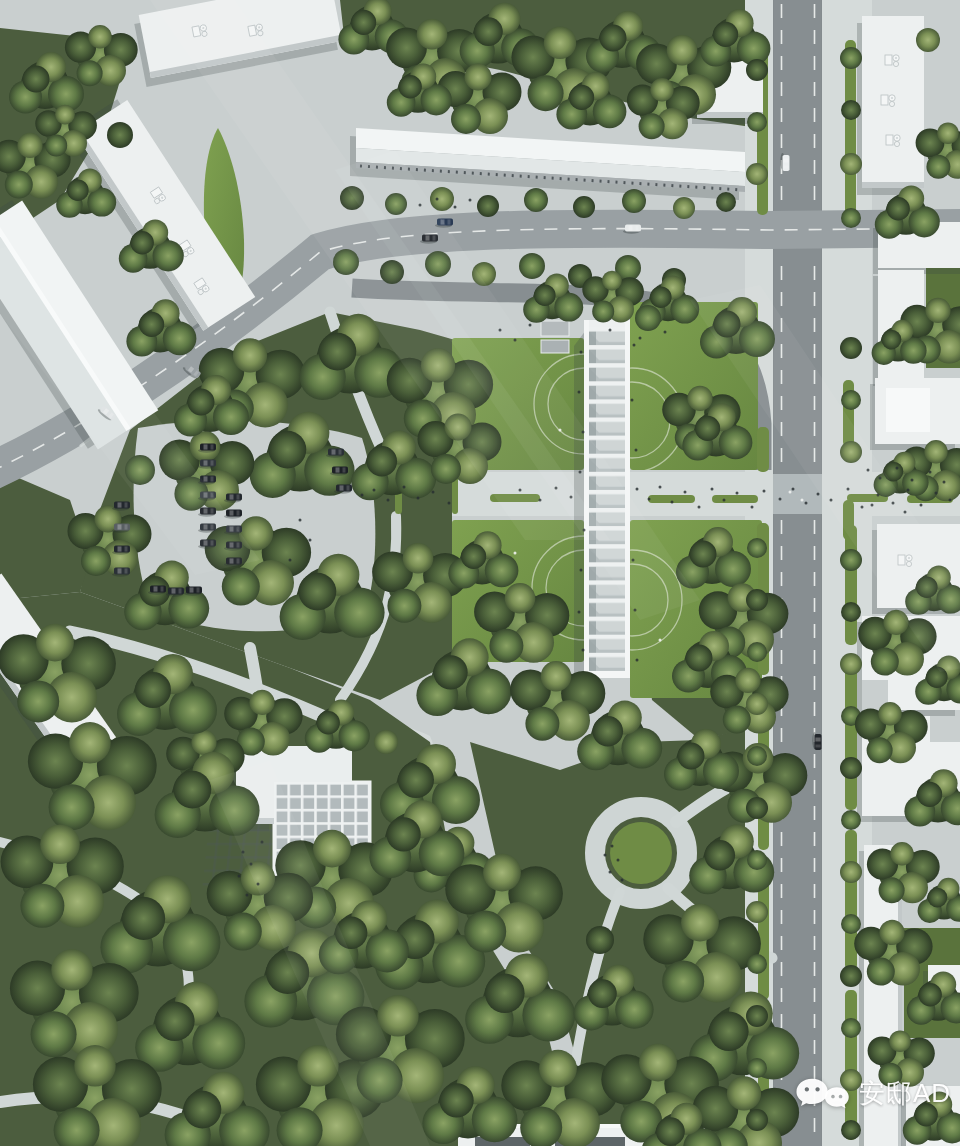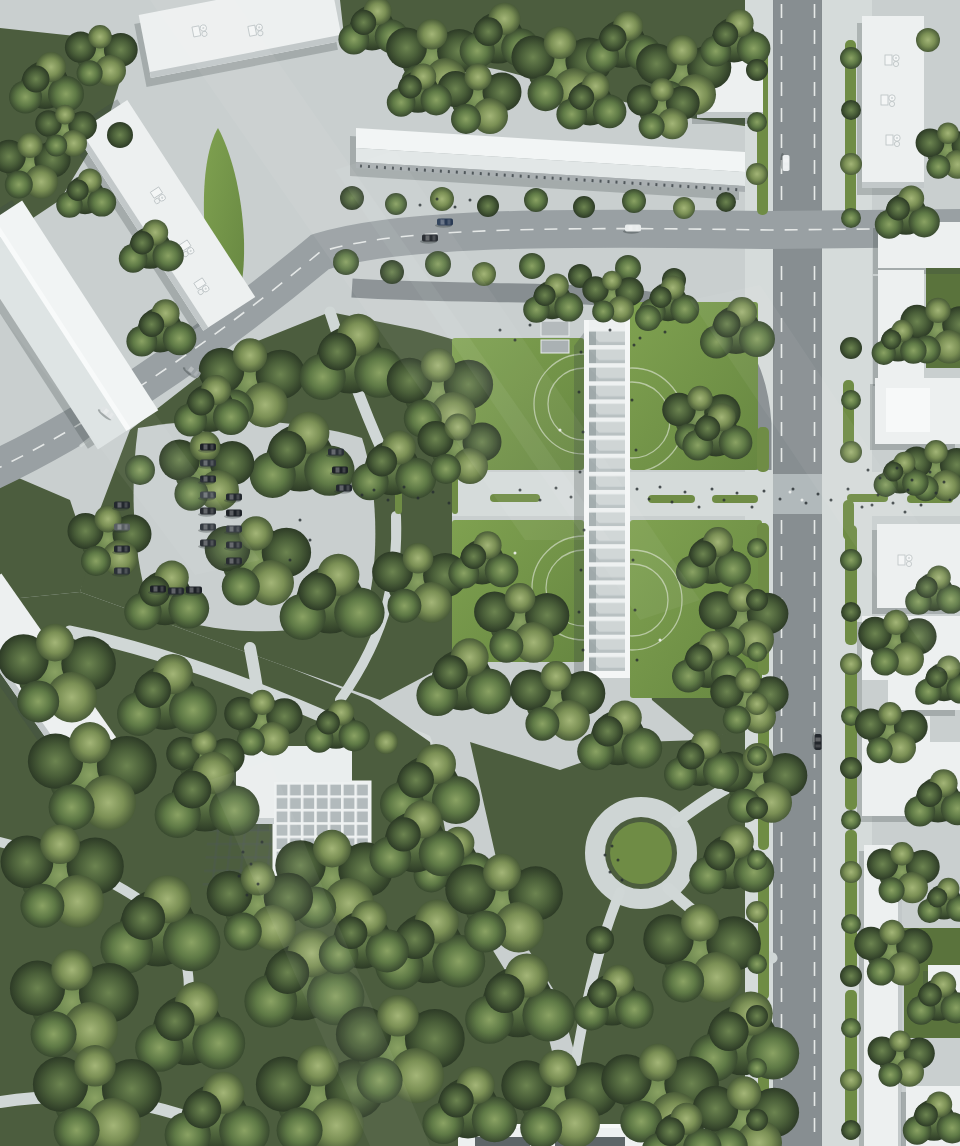--- a/index.html
+++ b/index.html
@@ -604,13 +604,22 @@
 
 <g fill="#ffffff">
   <polygon points="150,0 235,0 610,540 525,540" opacity=".06"></polygon>
   <polygon points="335,170 395,150 700,600 640,620" opacity=".05"></polygon>
   <polygon points="690,300 760,285 1010,660 940,672" opacity=".05"></polygon>
   <polygon points="210,780 270,760 430,1146 370,1146" opacity=".05"></polygon>
   <polygon points="-40,260 30,240 260,560 195,575" opacity=".05"></polygon>
 </g>
 </svg>
 
+<div class="watermark">
+  <span class="wm-icon">
+    <svg width="56" height="35" viewBox="0 0 68 42" xmlns="http://www.w3.org/2000/svg">
+      <path fill="#ffffff" fill-rule="evenodd" opacity=".96" d="M22 3 C11 3 3 10 3 18.8 C3 23.8 5.8 28 10.2 30.6 L8.6 36.2 L14.8 32.7 C17 33.4 19.4 33.7 22 33.7 C33 33.7 41 26.9 41 18.5 C41 10.3 33 3 22 3 Z M15.6 13.4 a2.6 2.6 0 1 0 0.01 0 Z M28.6 13.4 a2.6 2.6 0 1 0 0.01 0 Z"></path>
+      <path fill="#ffffff" fill-rule="evenodd" opacity=".96" d="M52 13.5 C43.7 13.5 37.5 18.8 37.5 25.3 C37.5 31.8 43.7 37.1 52 37.1 C54 37.1 55.9 36.8 57.6 36.3 L62.6 39 L61.3 34.7 C64.7 32.5 66.5 29.1 66.5 25.3 C66.5 18.8 60.3 13.5 52 13.5 Z M47.3 22.5 a2.2 2.2 0 1 0 0.01 0 Z M56.5 22.5 a2.2 2.2 0 1 0 0.01 0 Z"></path>
+    </svg>
+  </span>
+  <span class="wm-text">安邸AD</span>
 </div>
+</div>
 
 </body></html>

